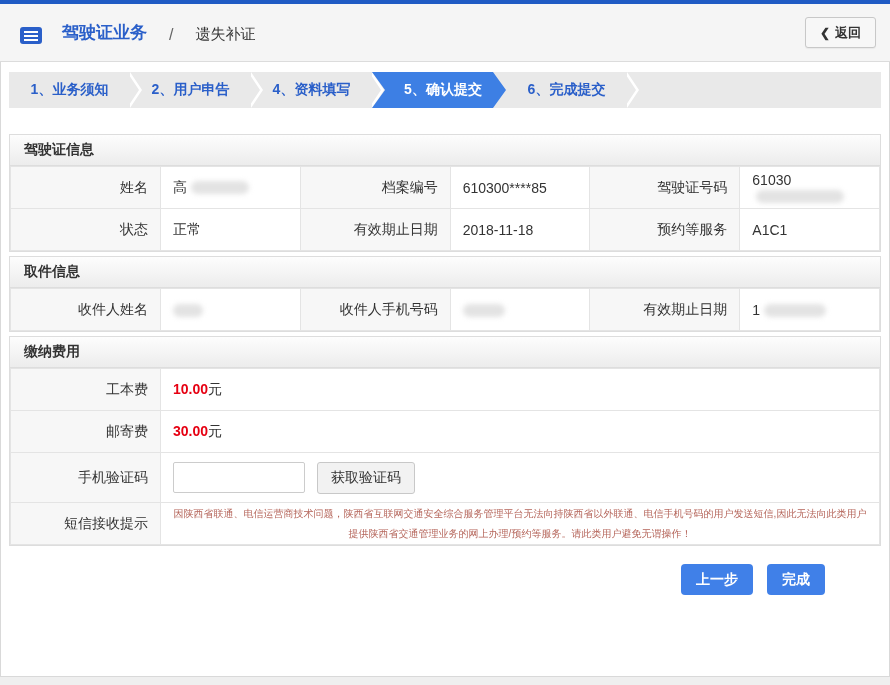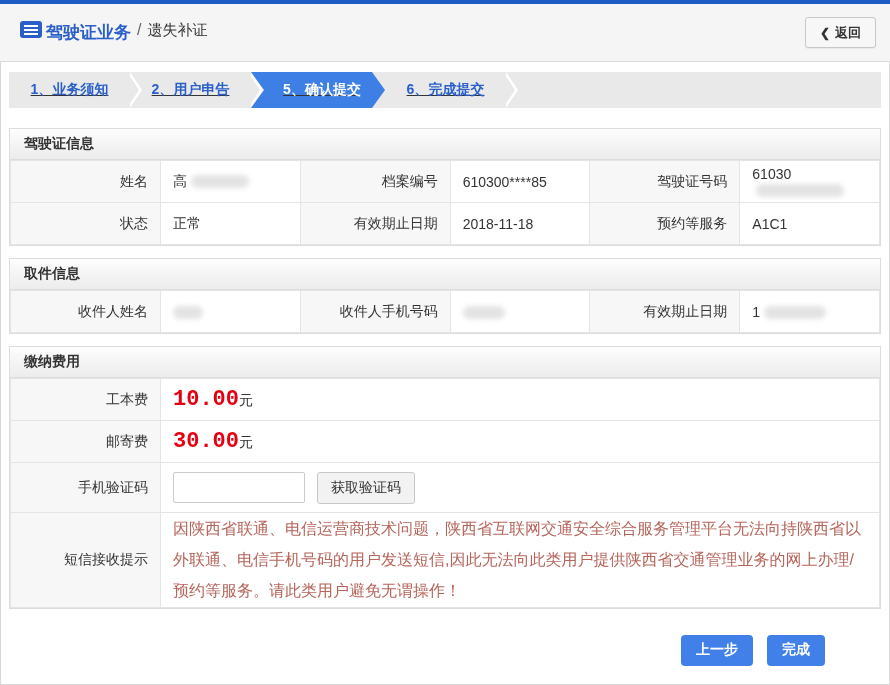--- a/index.html
+++ b/index.html
@@ -19,42 +19,42 @@
     font-size:14px;
   }
   
   .top-strip{height:4px;background:var(--top-bar-blue);}
   
   .page-header{
     height:58px;background:#f5f5f5;border-bottom:1px solid #dcdcdc;
     display:flex;align-items:center;justify-content:space-between;
     padding:0 14px 0 20px;
   }
-  .title-wrap{display:flex;align-items:flex-start;gap:4px;}
+  .title-wrap{display:flex;align-items:flex-end;gap:20px;}
   .list-icon{width:22px;height:17px;border-radius:3px;background:var(--accent-blue);
     display:inline-flex;flex-direction:column;justify-content:center;gap:2px;align-items:center;}
   .list-icon i{display:block;width:14px;height:2px;background:#fff;}
   .page-title{font-size:17px;font-weight:bold;color:var(--accent-blue);}
   .title-sep{font-size:16px;color:#666;margin:0 2px;}
   .page-subtitle{font-size:15px;color:#333;}
   .back-btn{
     display:inline-flex;align-items:center;gap:5px;
     height:31px;padding:0 14px;background:#f7f7f7;
     border:1px solid #c8c8c8;border-radius:3px;cursor:pointer;
     font-size:13px;font-weight:bold;color:#333;
     box-shadow:0 1px 1px rgba(0,0,0,.05);
   }
   .back-btn .chev{font-size:12px;line-height:1;}
   
   .content{
     background:#fff;border:1px solid #d9d9d9;border-top:none;
     min-height:615px;padding:10px 8px 0;
   }
   
-  .steps{display:flex;height:36px;background:#e9e9e9;margin-bottom:20px;overflow:hidden;text-decoration:underline;}
+  .steps{display:flex;height:36px;background:#e9e9e9;margin-bottom:26px;overflow:hidden;}
   .step{
     position:relative;width:121px;display:flex;align-items:center;justify-content:center;
     color:var(--accent-blue);font-weight:bold;font-size:14px;cursor:pointer;
   }
   .step:not(.active)::before{
     content:'';position:absolute;right:-12px;top:0;z-index:2;
     border-top:18px solid transparent;border-bottom:18px solid transparent;
     border-left:12px solid #fff;
   }
   .step:not(.active)::after{
@@ -63,50 +63,50 @@
     border-left:12px solid #e9e9e9;
   }
   .step.active{
     width:134px;background:var(--active-step-blue);color:#fff;z-index:3;
     clip-path:polygon(0 0,calc(100% - 13px) 0,100% 50%,calc(100% - 13px) 100%,0 100%,13px 50%);
     padding-left:8px;
   }
   .step.active::before,.step.active::after{display:none;}
   .steps-filler{flex:1;}
   
-  .section{margin-bottom:12px;border:1px solid #ddd;}
+  .section{margin-bottom:4px;border:1px solid #ddd;}
   .section-header{
     height:31px;display:flex;align-items:center;padding:0 14px;
     background:linear-gradient(#fdfdfd,#ececec);
     border-bottom:1px solid #ddd;font-weight:bold;color:#333;font-size:14px;
   }
   table.info{width:100%;border-collapse:collapse;table-layout:fixed;}
   table.info td{border:1px solid #e4e4e4;height:42px;padding:0 12px;font-size:14px;}
   td.lbl{background:#f7f7f7;text-align:right;color:#333;width:150px;}
   td.val{background:#fff;text-align:left;color:#333;}
   .blur{
     display:inline-block;height:13px;background:#e3e3e3;border-radius:7px;
     filter:blur(2.5px);vertical-align:middle;margin-left:4px;
   }
   
   td.fee-val{height:46px;}
-  .fee-num{color:var(--fee-red);font-weight:bold;font-size:22px;font-family:Liberation Mono, monospace;}
+  .fee-num{color:var(--fee-red);font-weight:bold;font-size:14px;}
   .fee-unit{color:#333;font-size:14px;}
   .code-input{
     width:132px;height:31px;border:1px solid #ccc;border-radius:2px;
     padding:0 8px;font-size:14px;vertical-align:middle;outline:none;
   }
   .get-code-btn{
     height:32px;padding:0 13px;margin-left:8px;vertical-align:middle;
     background:#f2f2f2;border:1px solid #c8c8c8;border-radius:3px;
     font-size:14px;font-weight:normal;color:#333;cursor:pointer;
     font-family:inherit;
   }
   td.notice-val{padding:10px 14px;height:64px;}
-  .notice-text{color:var(--notice-red);font-size:16px;line-height:1.95;}
+  .notice-text{color:var(--notice-red);font-size:10px;line-height:1.95;text-align:center;}
   
   .footer{display:flex;justify-content:flex-end;gap:14px;padding:14px 56px 18px 0;}
   .action-btn{
     min-width:50px;height:31px;padding:0 15px;border:none;border-radius:4px;
     background:var(--button-blue);color:#fff;font-size:14px;font-weight:bold;
     cursor:pointer;font-family:inherit;
   }
 </style>
 </head>
 <body>
@@ -131,20 +131,23 @@
 </div>
 
 <div class="content">
 
   <div class="steps">
     <div class="step">
         <span>1、业务须知</span>
       </div>
     <div class="step">
         <span>2、用户申告</span>
+      </div>
+    <div class="step">
+        <span>4、资料填写</span>
       </div>
     <div class="step active">
         <span>5、确认提交</span>
       </div>
     <div class="step">
         <span>6、完成提交</span>
       </div>
     <div class="steps-filler"></div>
   </div>
 

